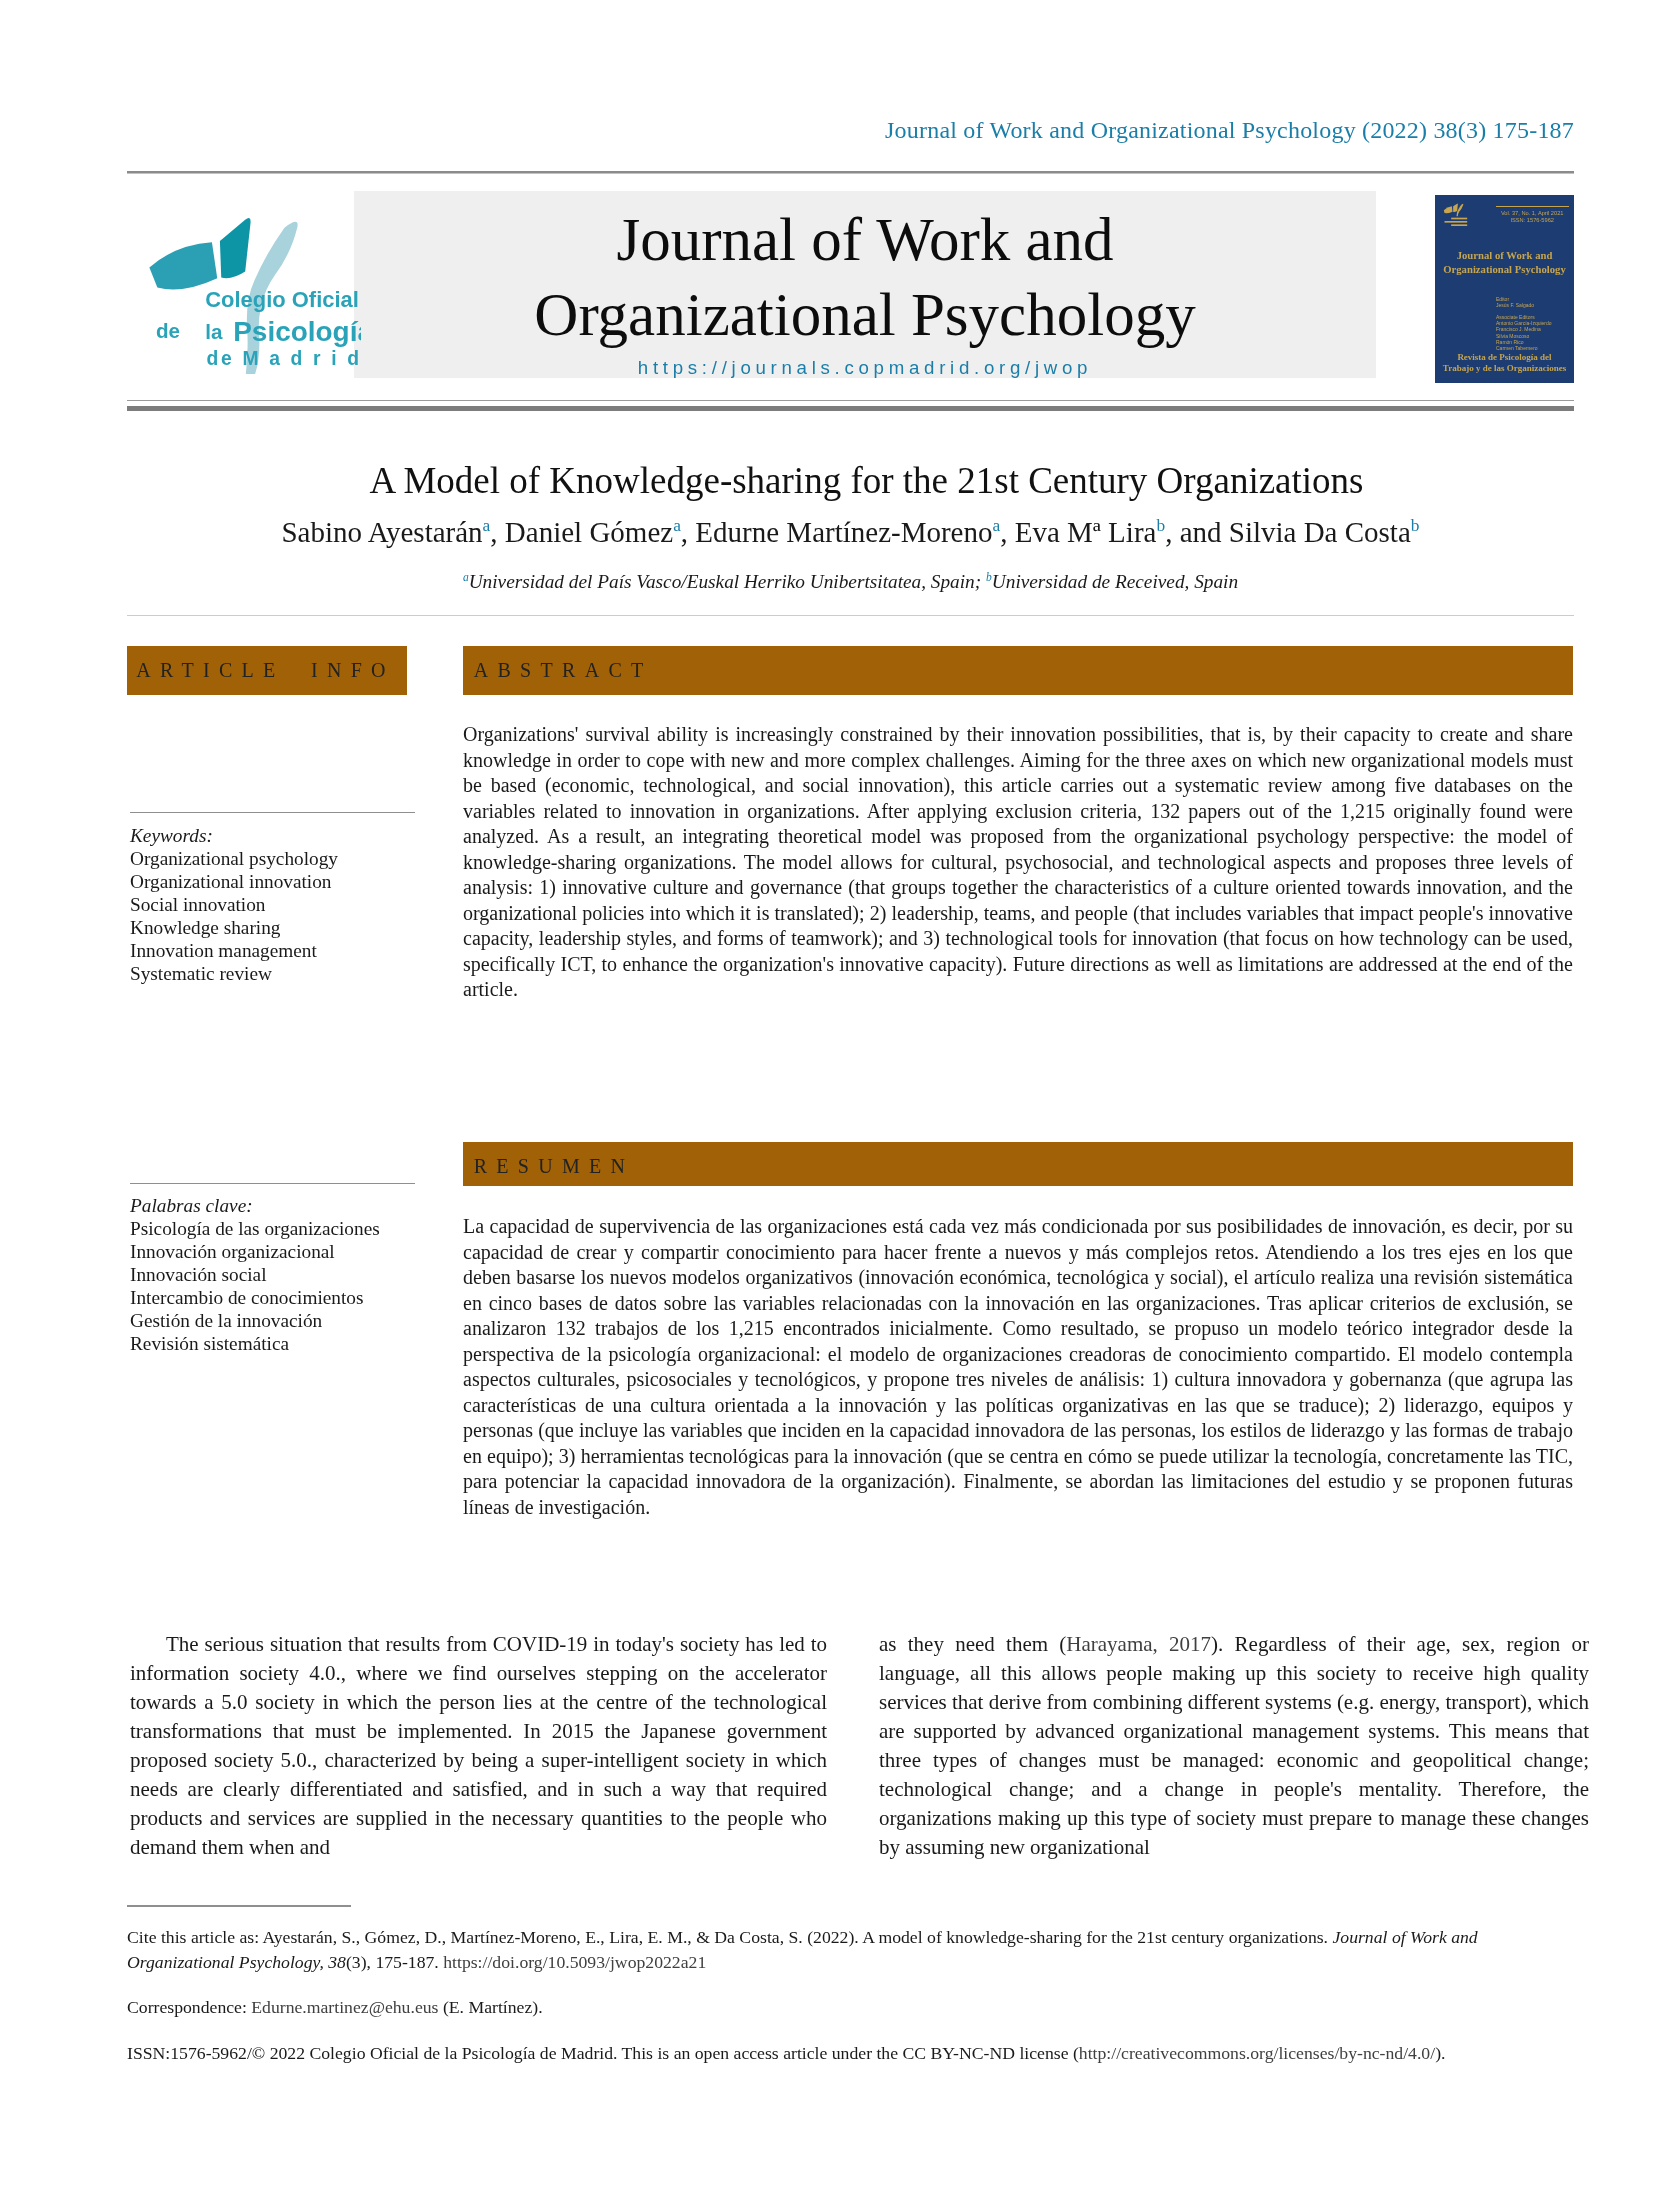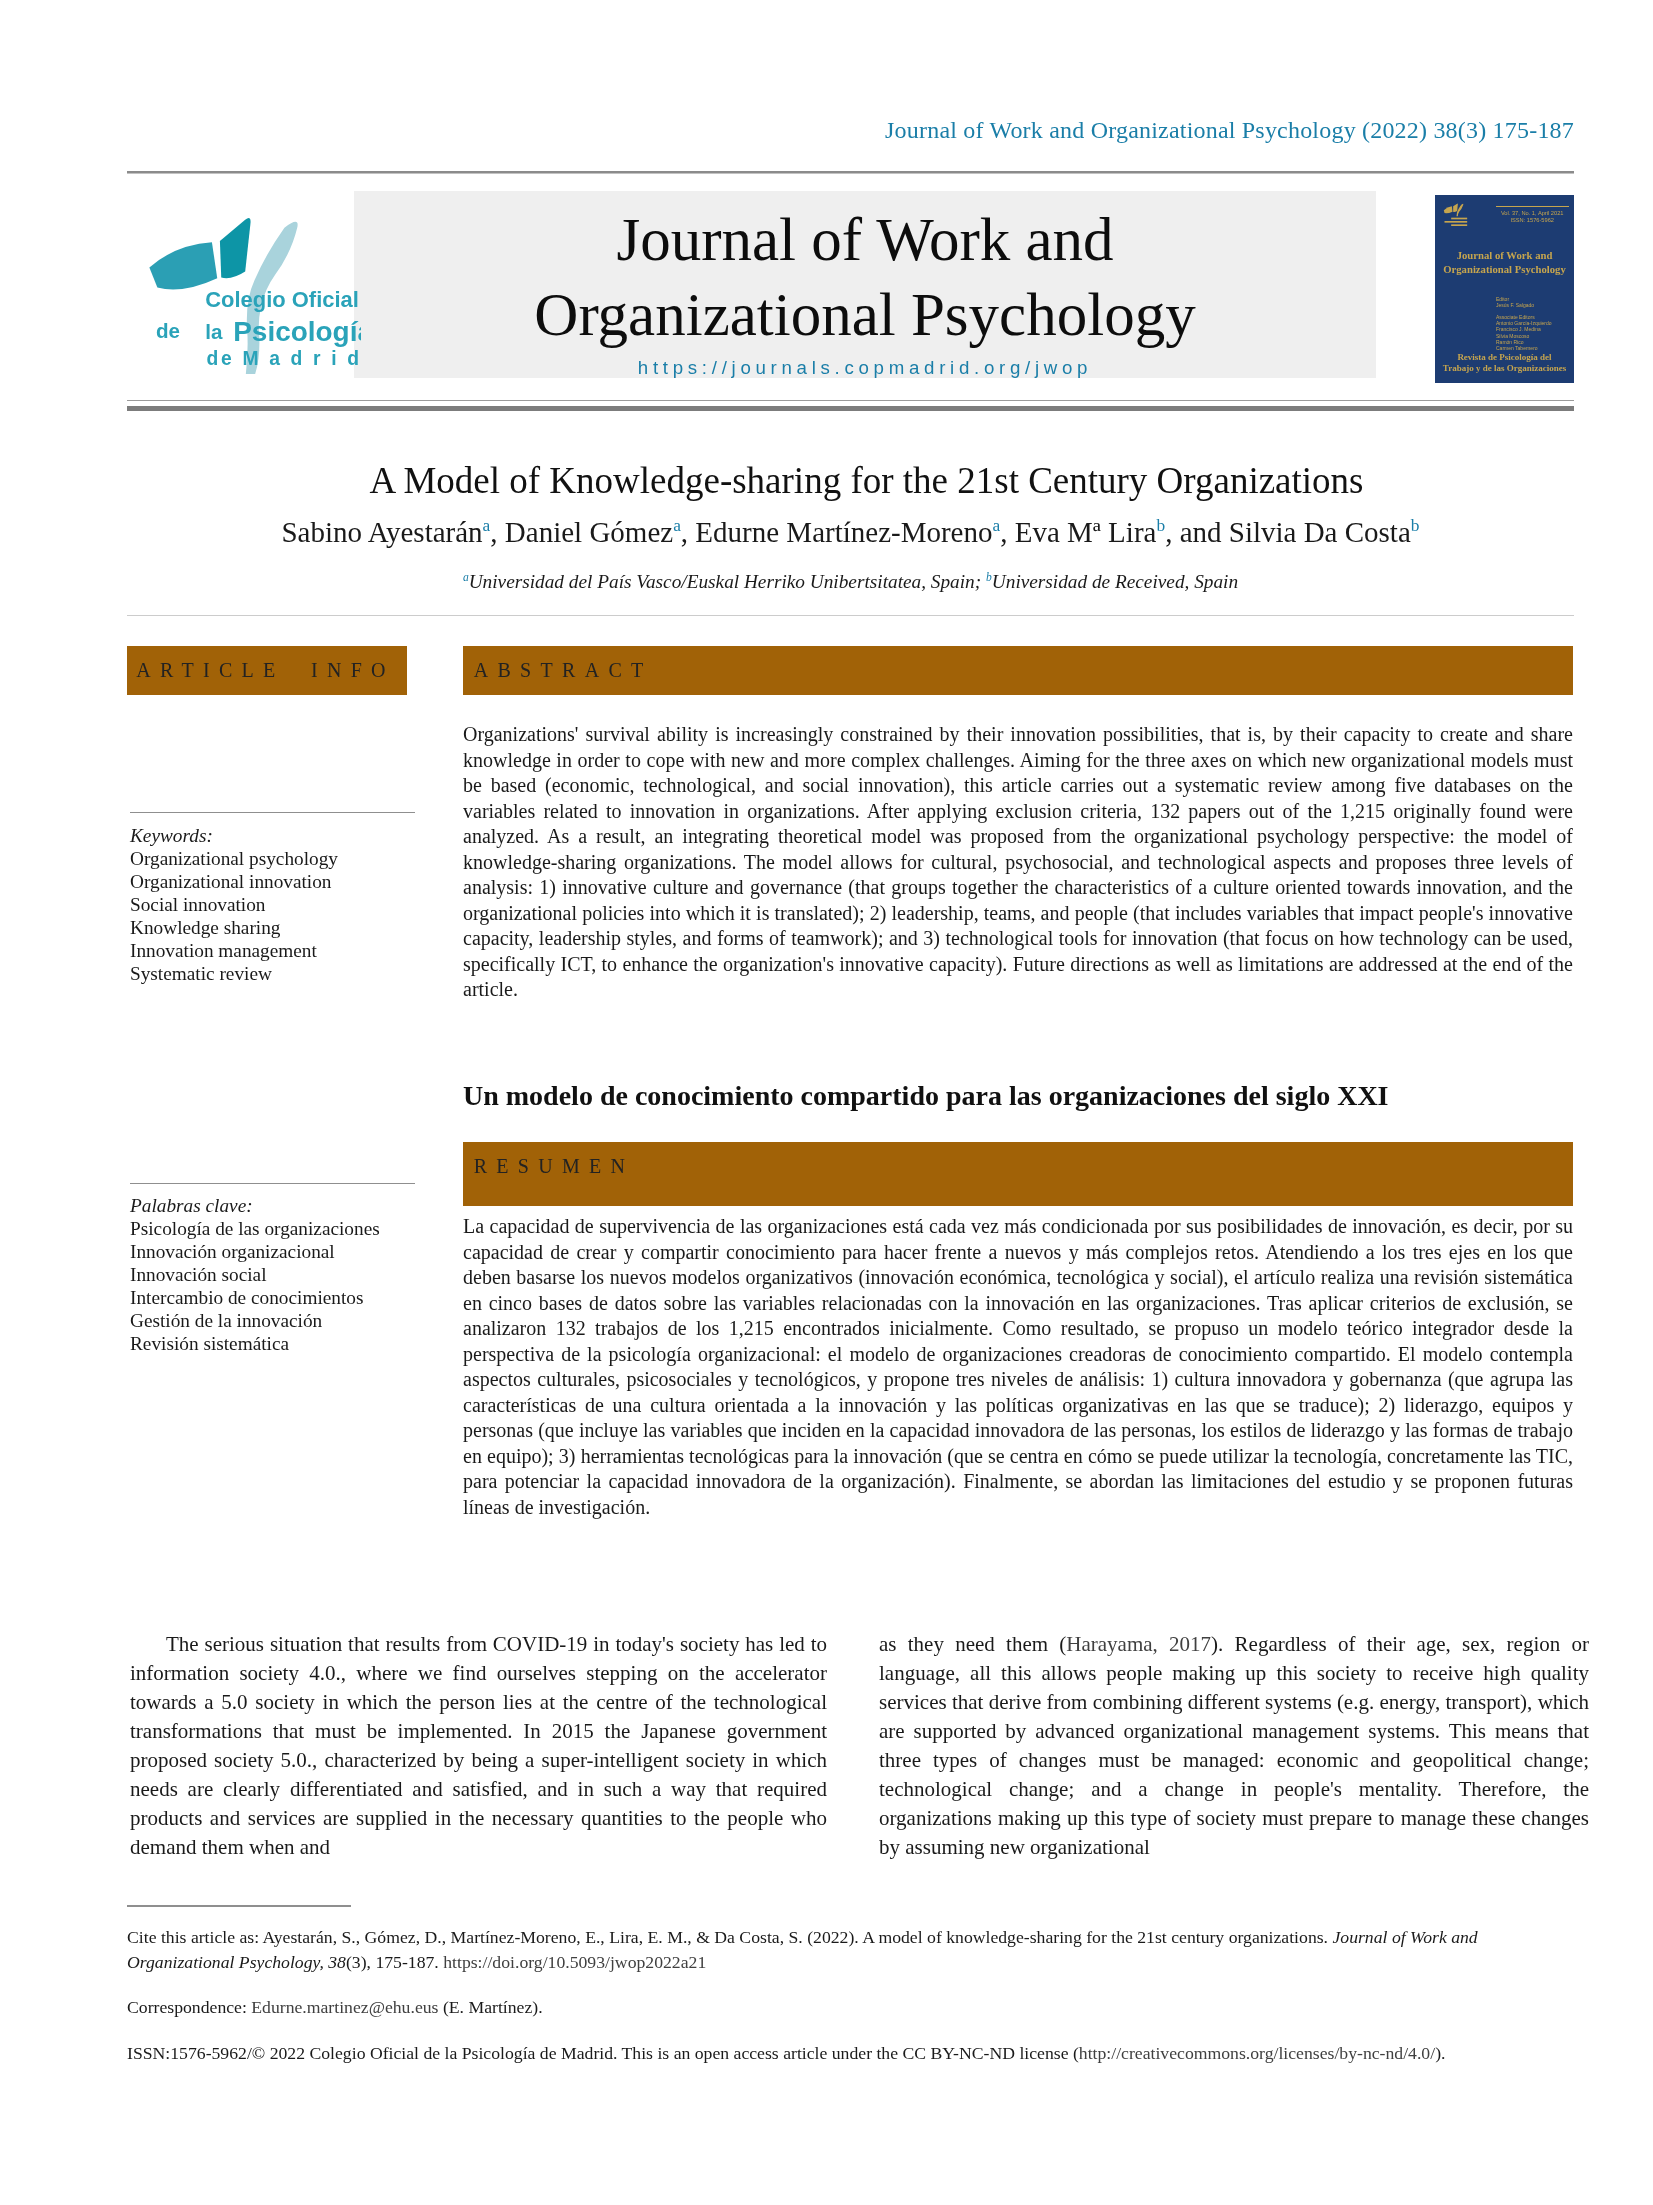--- a/index.html
+++ b/index.html
@@ -58,21 +58,21 @@
   .affils{position:absolute;left:127px;top:571px;width:1447px;text-align:center;font-size:19.3px;font-style:italic;}
   .rule-thin{position:absolute;left:127px;top:615px;width:1447px;height:1.3px;background:#cccccc;}
 
   
   .band{
     position:absolute;height:49px;background:#a16207;box-sizing:border-box;
     font-size:20px;letter-spacing:9.3px;word-spacing:12px;line-height:49px;color:#222;
   }
   .band-info{left:127px;top:646px;width:280px;padding-left:9.3px;}
   .band-abs{left:463px;top:646px;width:1110px;padding-left:10.7px;}
-  .band-res{left:463px;top:1142px;width:1110px;padding-left:10.7px;height:64px;line-height:48px;}
+  .band-res{left:463px;top:1142px;width:1110px;padding-left:10.7px;height:44px;line-height:48px;}
 
   .info-col{position:absolute;left:130px;width:287px;font-size:19.3px;}
   .history{top:719px;line-height:24px;}
   .ilabel{font-style:italic;}
   .info-hr{position:absolute;left:130px;width:285px;height:1px;background:#8f8f8f;}
   .hr-kw{top:812px;}
   .hr-pc{top:1183px;}
   .kwblock{line-height:23px;}
   .kw-en{top:824px;}
   .kw-es{top:1194px;}
@@ -203,21 +203,20 @@
     <div>Innovación organizacional</div>
     <div>Innovación social</div>
     <div>Intercambio de conocimientos</div>
     <div>Gestión de la innovación</div>
     <div>Revisión sistemática</div>
   </div>
 
   <div class="band band-abs">ABSTRACT</div>
   <div class="abs-text">Organizations' survival ability is increasingly constrained by their innovation possibilities, that is, by their capacity to create and share knowledge in order to cope with new and more complex challenges. Aiming for the three axes on which new organizational models must be based (economic, technological, and social innovation), this article carries out a systematic review among five databases on the variables related to innovation in organizations. After applying exclusion criteria, 132 papers out of the 1,215 originally found were analyzed. As a result, an integrating theoretical model was proposed from the organizational psychology perspective: the model of knowledge-sharing organizations. The model allows for cultural, psychosocial, and technological aspects and proposes three levels of analysis: 1) innovative culture and governance (that groups together the characteristics of a culture oriented towards innovation, and the organizational policies into which it is translated); 2) leadership, teams, and people (that includes variables that impact people's innovative capacity, leadership styles, and forms of teamwork); and 3) technological tools for innovation (that focus on how technology can be used, specifically ICT, to enhance the organization's innovative capacity). Future directions as well as limitations are addressed at the end of the article.</div>
 
-  <h2 class="es-title">Un modelo de conocimiento compartido para las organizaciones del siglo XXI</h2>
 
   <div class="band band-res">RESUMEN</div>
   <div class="res-text">La capacidad de supervivencia de las organizaciones está cada vez más condicionada por sus posibilidades de innovación, es decir, por su capacidad de crear y compartir conocimiento para hacer frente a nuevos y más complejos retos. Atendiendo a los tres ejes en los que deben basarse los nuevos modelos organizativos (innovación económica, tecnológica y social), el artículo realiza una revisión sistemática en cinco bases de datos sobre las variables relacionadas con la innovación en las organizaciones. Tras aplicar criterios de exclusión, se analizaron 132 trabajos de los 1,215 encontrados inicialmente. Como resultado, se propuso un modelo teórico integrador desde la perspectiva de la psicología organizacional: el modelo de organizaciones creadoras de conocimiento compartido. El modelo contempla aspectos culturales, psicosociales y tecnológicos, y propone tres niveles de análisis: 1) cultura innovadora y gobernanza (que agrupa las características de una cultura orientada a la innovación y las políticas organizativas en las que se traduce); 2) liderazgo, equipos y personas (que incluye las variables que inciden en la capacidad innovadora de las personas, los estilos de liderazgo y las formas de trabajo en equipo); 3) herramientas tecnológicas para la innovación (que se centra en cómo se puede utilizar la tecnología, concretamente las TIC, para potenciar la capacidad innovadora de la organización). Finalmente, se abordan las limitaciones del estudio y se proponen futuras líneas de investigación.</div>
 
   <div class="bodycol col-left">
     <div class="para">The serious situation that results from COVID-19 in today's society has led to information society 4.0., where we find ourselves stepping on the accelerator towards a 5.0 society in which the person lies at the centre of the technological transformations that must be implemented. In 2015 the Japanese government proposed society 5.0., characterized by being a super-intelligent society in which needs are clearly differentiated and satisfied, and in such a way that required products and services are supplied in the necessary quantities to the people who demand them when and</div>
   </div>
   <div class="bodycol col-right">
     <span>as they need them (</span><a class="teal">Harayama, 2017</a><span>). Regardless of their age, sex, region or language, all this allows people making up this society to receive high quality services that derive from combining different systems (e.g. energy, transport), which are supported by advanced organizational management systems. This means that three types of changes must be managed: economic and geopolitical change; technological change; and a change in people's mentality. Therefore, the organizations making up this type of society must prepare to manage these changes by assuming new organizational</span>
   </div>

